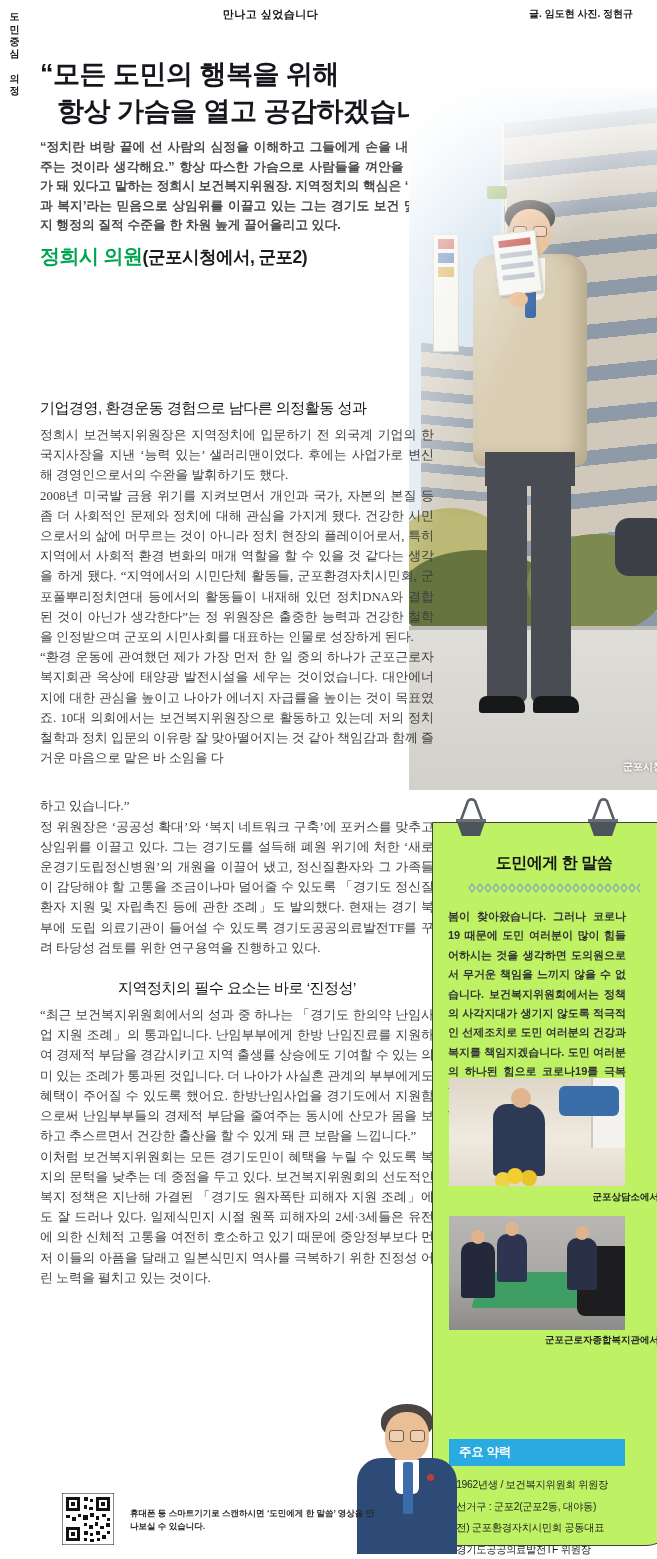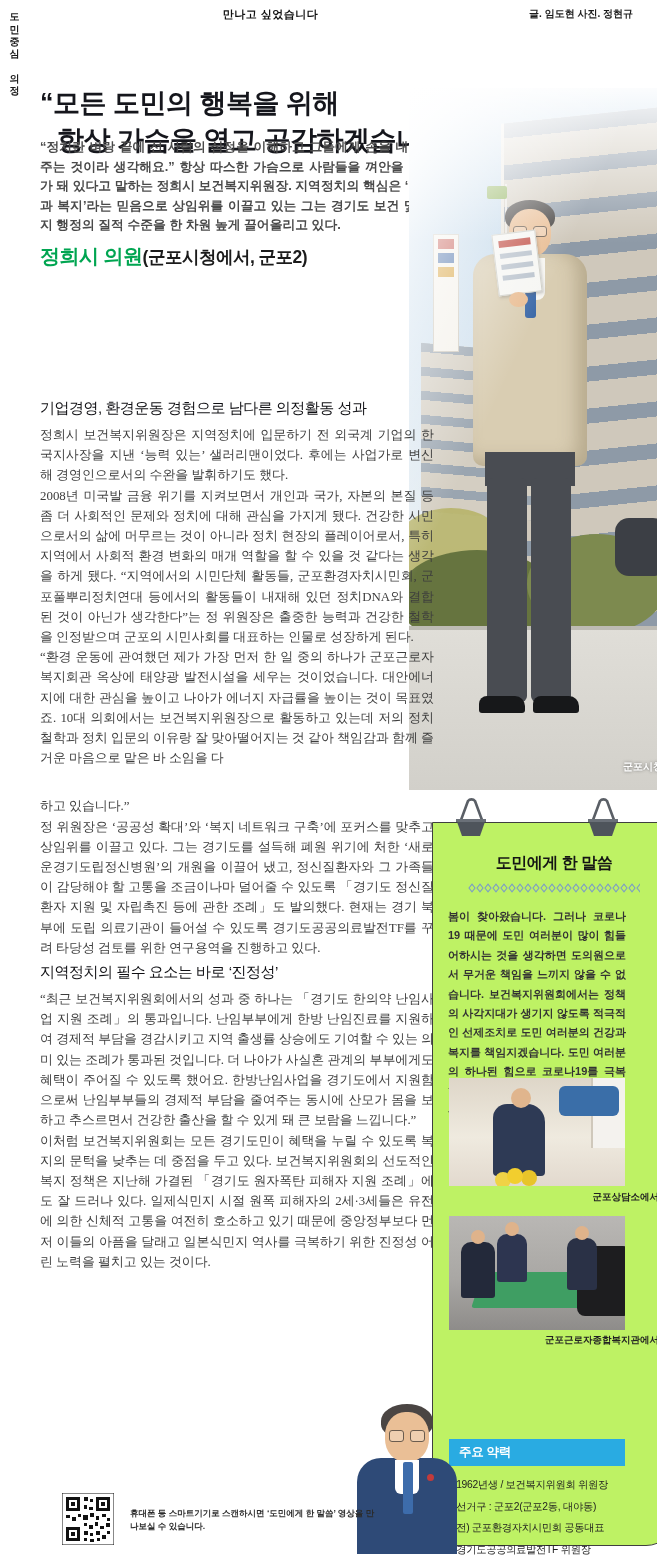--- a/index.html
+++ b/index.html
@@ -9,21 +9,21 @@
 
   
   .vertical-label { position:absolute; left:7px; top:6px; writing-mode:vertical-rl; text-orientation:upright;
     font-size:10px; font-weight:700; color:#1a1a1a; letter-spacing:2px; height:150px; }
   .section-label { position:absolute; left:178px; top:7px; width:185px; text-align:center;
     font-size:11px; font-weight:700; color:#111; letter-spacing:0.5px; }
   .credit { position:absolute; right:24px; top:7px; font-size:10px; font-weight:700; color:#1c1c1c; }
 
   
   .headline { position:absolute; left:40px; top:56px; width:480px;
-    font-size:27px; line-height:37px; font-weight:800; letter-spacing:-0.5px; color:#15161c;margin-top:29px; }
+    font-size:27px; line-height:37px; font-weight:800; letter-spacing:-0.5px; color:#15161c; }
   .headline .l2 { display:block; padding-left:17px; }
   .intro { position:absolute; left:40px; top:137px; width:394px;
     font-size:12.8px; line-height:19.6px; font-weight:600; color:#4a4a4a; text-align:justify; }
   .profile-line { position:absolute; left:40px; top:243px; white-space:nowrap; }
   .profile-line .name { font-size:20px; font-weight:800; color:#00a551; letter-spacing:-0.5px; }
   .profile-line .affil { font-size:17.5px; font-weight:600; color:#1b1b1b; letter-spacing:-0.5px; }
 
   
   .photo-main { position:absolute; left:409px; top:88px; width:288px; height:702px; overflow:hidden;
     background:linear-gradient(180deg,#b5d0e6 0%, #cfe0ee 34%, #e3ecf2 60%, #e9eae6 72%); }
@@ -68,21 +68,21 @@
   .leg { position:absolute; top:278px; width:40px; height:224px; background:#494c52; border-radius:6px; }
   .leg.l { left:22px; } .leg.r { left:66px; }
   .shoe { position:absolute; top:496px; width:46px; height:17px; background:#17181a; border-radius:8px 10px 3px 3px; }
   .shoe.l { left:14px; } .shoe.r { left:68px; }
 
   
   .article { position:absolute; left:40px; top:398px; width:394px; }
   .article h2 { font-size:15px; line-height:20px; font-weight:400; color:#0f0f13; letter-spacing:-0.5px; margin-bottom:7px; }
   .article p { font-family:"Liberation Serif", serif; font-size:12.9px; line-height:20.2px; color:#3d3d3d; text-align:justify; }
   .article .gap-after-photo { margin-top:28px; }
-  .article .s2-head { margin-top:4px; }
+  .article .s2-head { margin-top:20px;text-align:center; }
 
   
   .statement-card { position:absolute; left:432px; top:822px; width:244px; height:724px;
     background:#bef264; border:1.4px solid #3f3f3f; border-radius:0 0 30px 0; }
   .clip { position:absolute; width:38px; height:44px; z-index:3; }
   .clip.c1 { left:452px; top:792px; } .clip.c2 { left:584px; top:792px; }
   .card-title { position:absolute; left:0; top:30px; width:100%; text-align:center;
     font-size:16px; font-weight:800; color:#141414; letter-spacing:-0.5px; }
   .card-divider { position:absolute; left:50%; top:60px; transform:translateX(-50%); }
   .card-message { position:absolute; left:15px; top:84px; width:178px;

